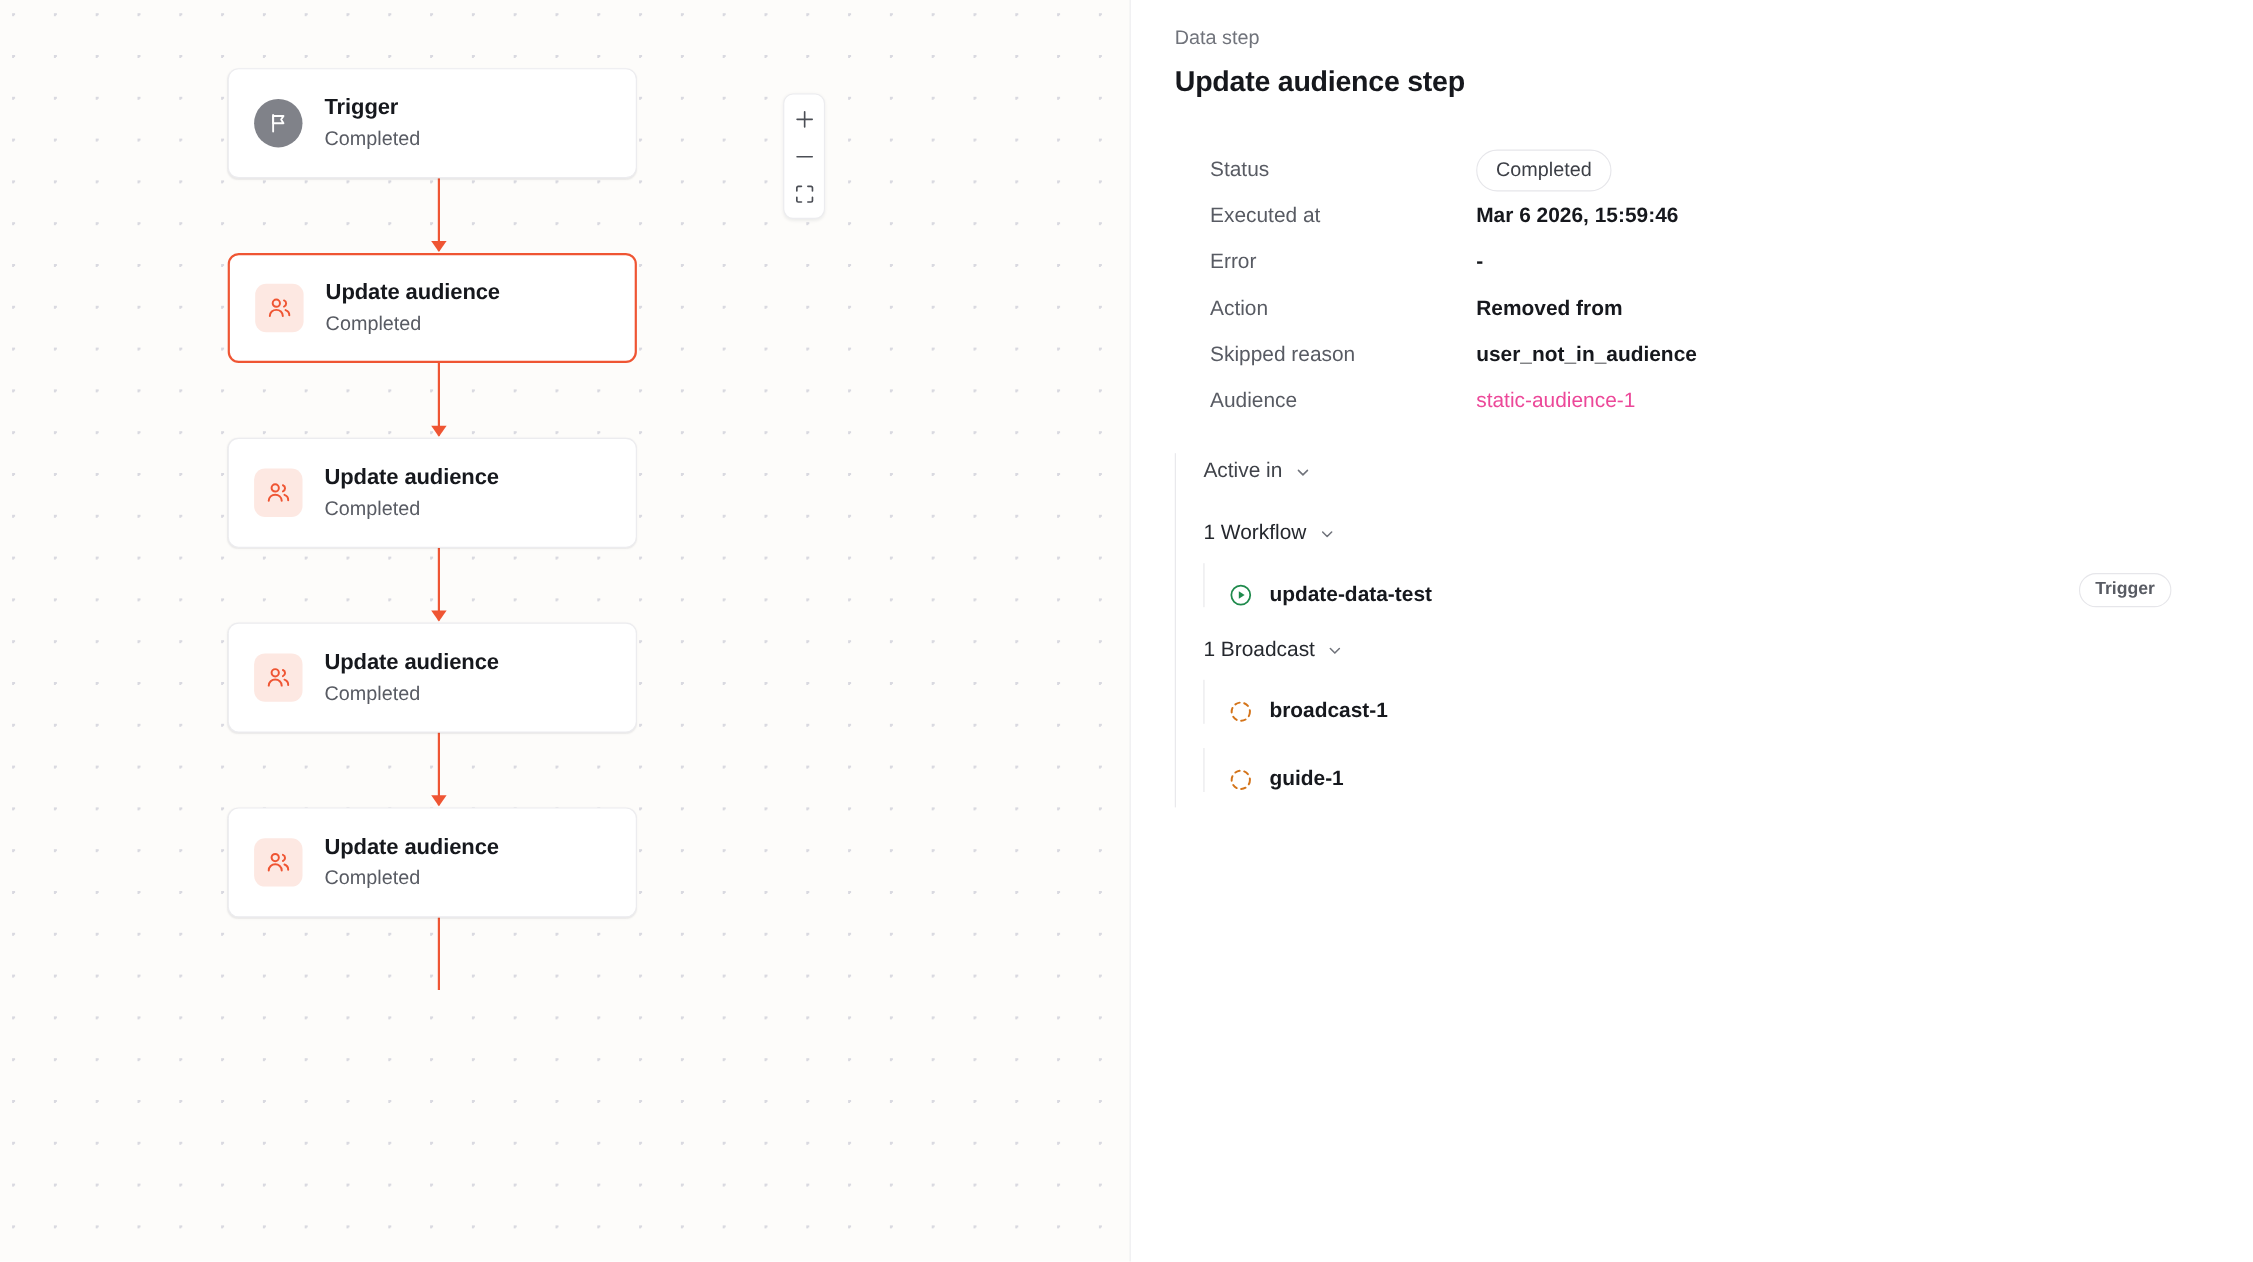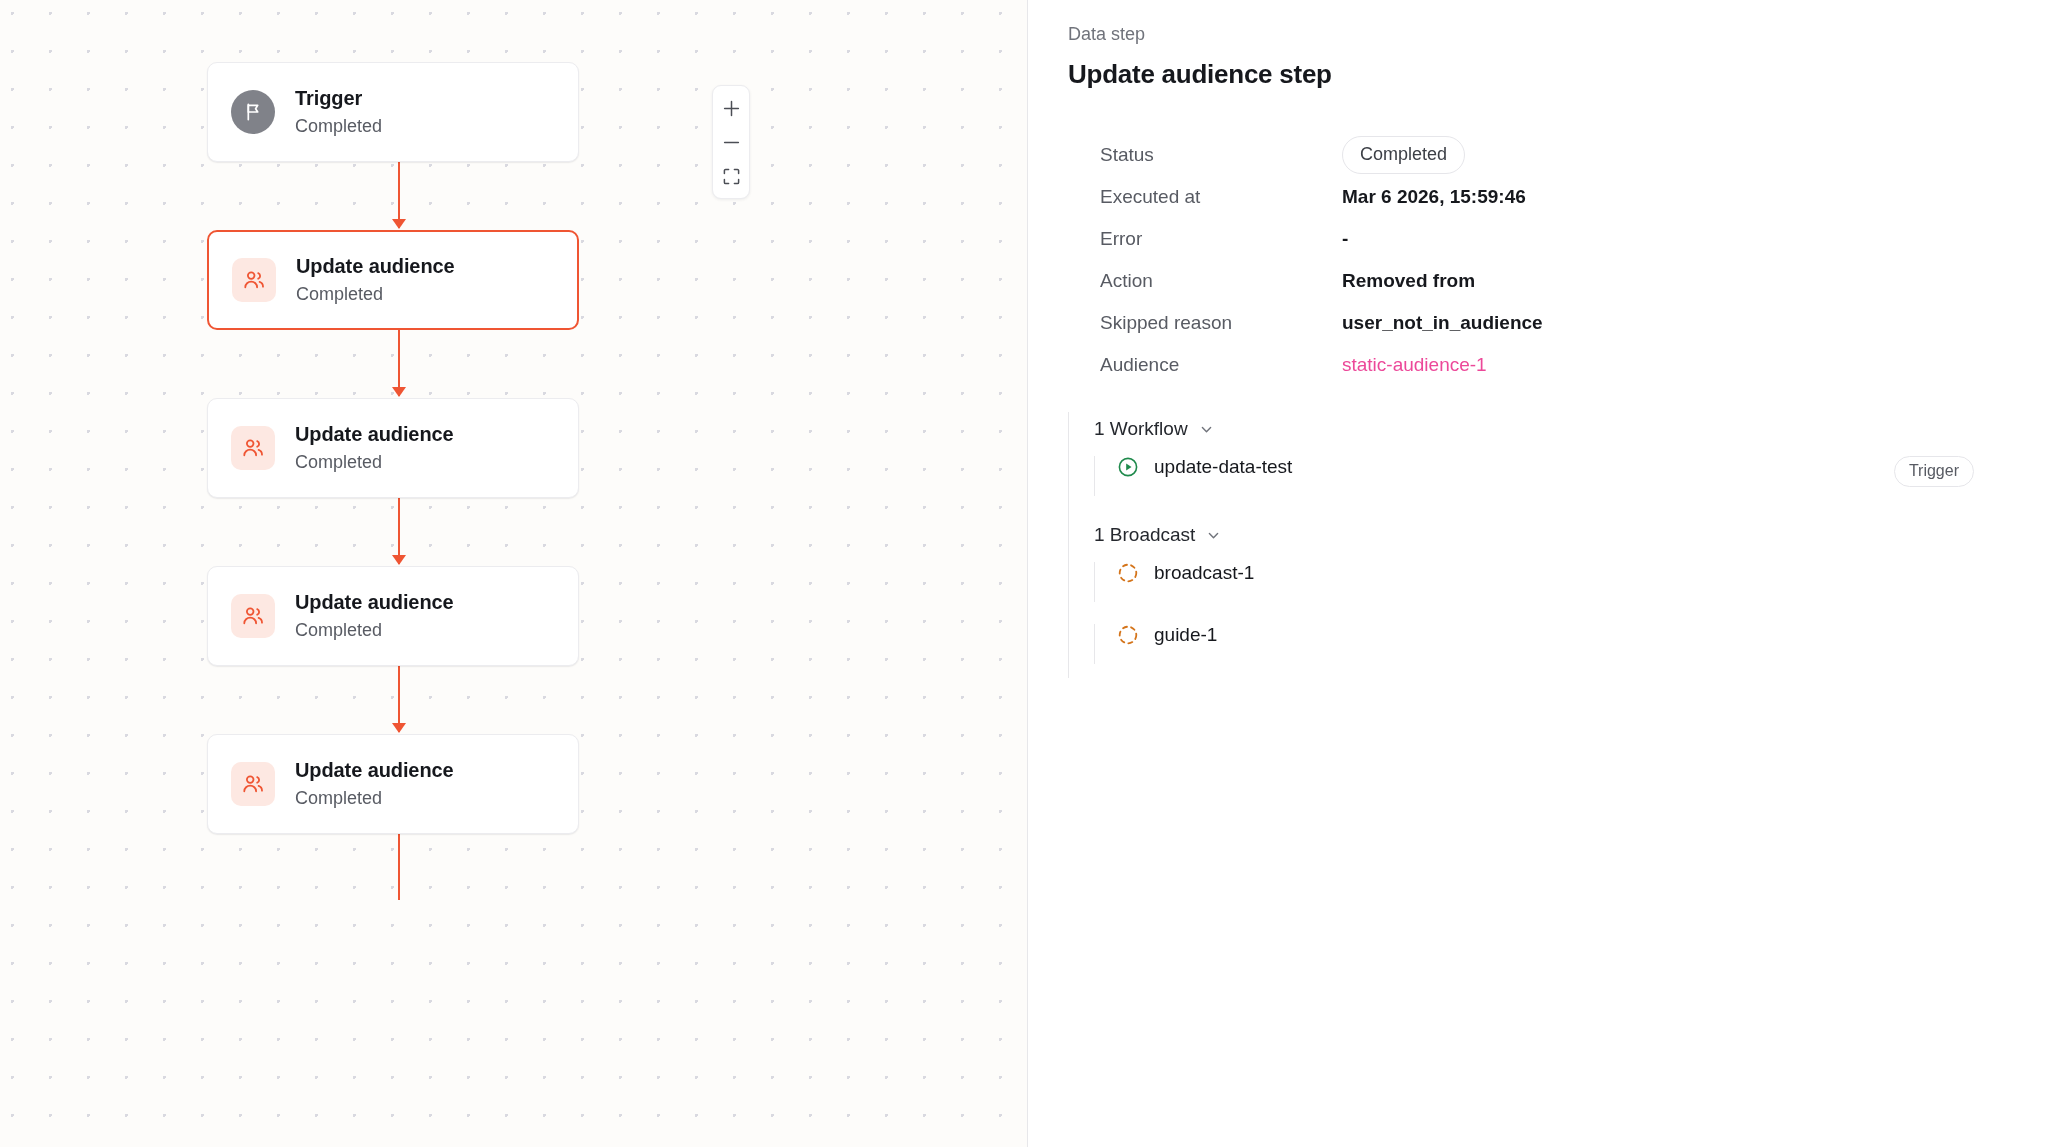--- a/index.html
+++ b/index.html
@@ -149,23 +149,24 @@
     height: 34px;
   }
   .tree-head.sub { color: #25282e; }
   .group { margin-top: 22px; }
   .group-items {
     margin-top: 10px;
     border-left: 1px solid #e7e7ea;
     padding-left: 22px;
   }
   .entity {
-    display: flex; align-items: flex-start;
+    display: flex; align-items: flex-end;
     height: 40px;
     cursor: pointer;
+    font-weight: bold;
   }
   .entity-icon { width: 22px; height: 22px; flex: 0 0 22px; display:flex; align-items:center; justify-content:center; }
   .entity-name { margin-left: 15px; font-size: 19px; color: #16181d; }
   .entity-spacer { flex: 1 1 auto; }
   .badge-trigger {
     border: 1px solid #e6e6ea;
     border-radius: 999px;
     padding: 5px 14px 6px;
     font-size: 16px; color: #585b63;
     background: #fff;
@@ -313,20 +314,28 @@
           <span class="detail-label">Skipped reason</span>
           <span class="detail-value">user_not_in_audience</span>
         </div>
         <div class="detail-row">
           <span class="detail-label">Audience</span>
           <span class="detail-value link">static-audience-1</span>
         </div>
       </div>
 
     <div class="activein">
+      <div class="tree-head">
+        <span>Active in</span>
+        <span class="chev">
+          <svg width="15" height="15" viewBox="0 0 15 15">
+              <path d="M3.4 5.6 7.5 9.7l4.1-4.1" stroke="#70737b" stroke-width="1.4" fill="none" stroke-linecap="round" stroke-linejoin="round"></path>
+            </svg>
+        </span>
+      </div>
       <div id="active-in-groups">
           <div class="group">
             <div class="tree-head sub">
               <span>1 Workflow</span>
               <span class="chev">
     <svg width="15" height="15" viewBox="0 0 15 15">
                   <path d="M3.4 5.6 7.5 9.7l4.1-4.1" stroke="#70737b" stroke-width="1.4" fill="none" stroke-linecap="round" stroke-linejoin="round"></path>
                 </svg>
   </span>
             </div>

